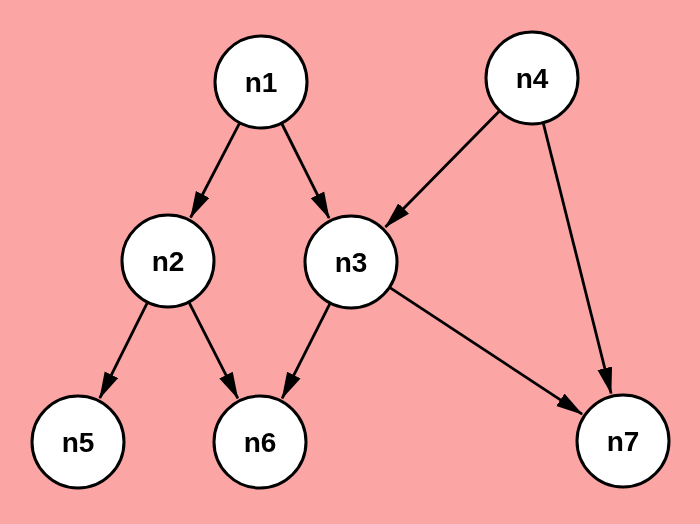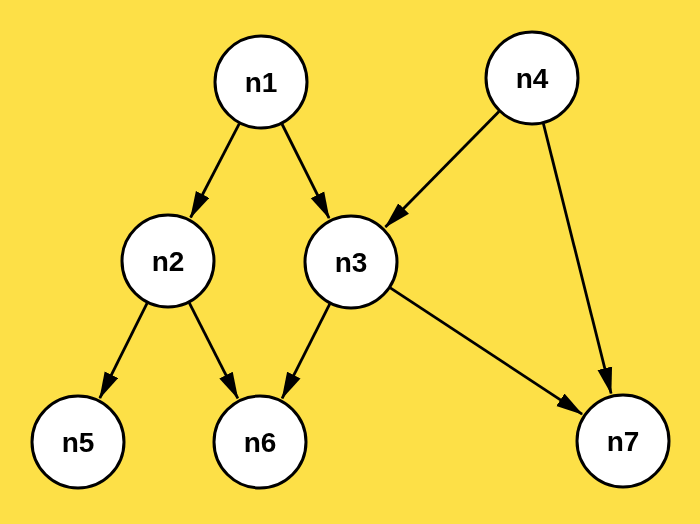--- a/index.html
+++ b/index.html
@@ -8,21 +8,21 @@
     background: #ffffff;
     width: 700px;
     height: 524px;
     overflow: hidden;
     font-family: "Liberation Sans", sans-serif;
   }
   .canvas-wrap {
     width: 700px;
     height: 524px;
     position: relative;
-    background: #fde047;
+    background: #fca5a5;
   }
   svg {
     display: block;
   }
   .node-circle {
     fill: #ffffff;
     stroke: #000000;
   }
   .edge-line {
     stroke: #000000;

